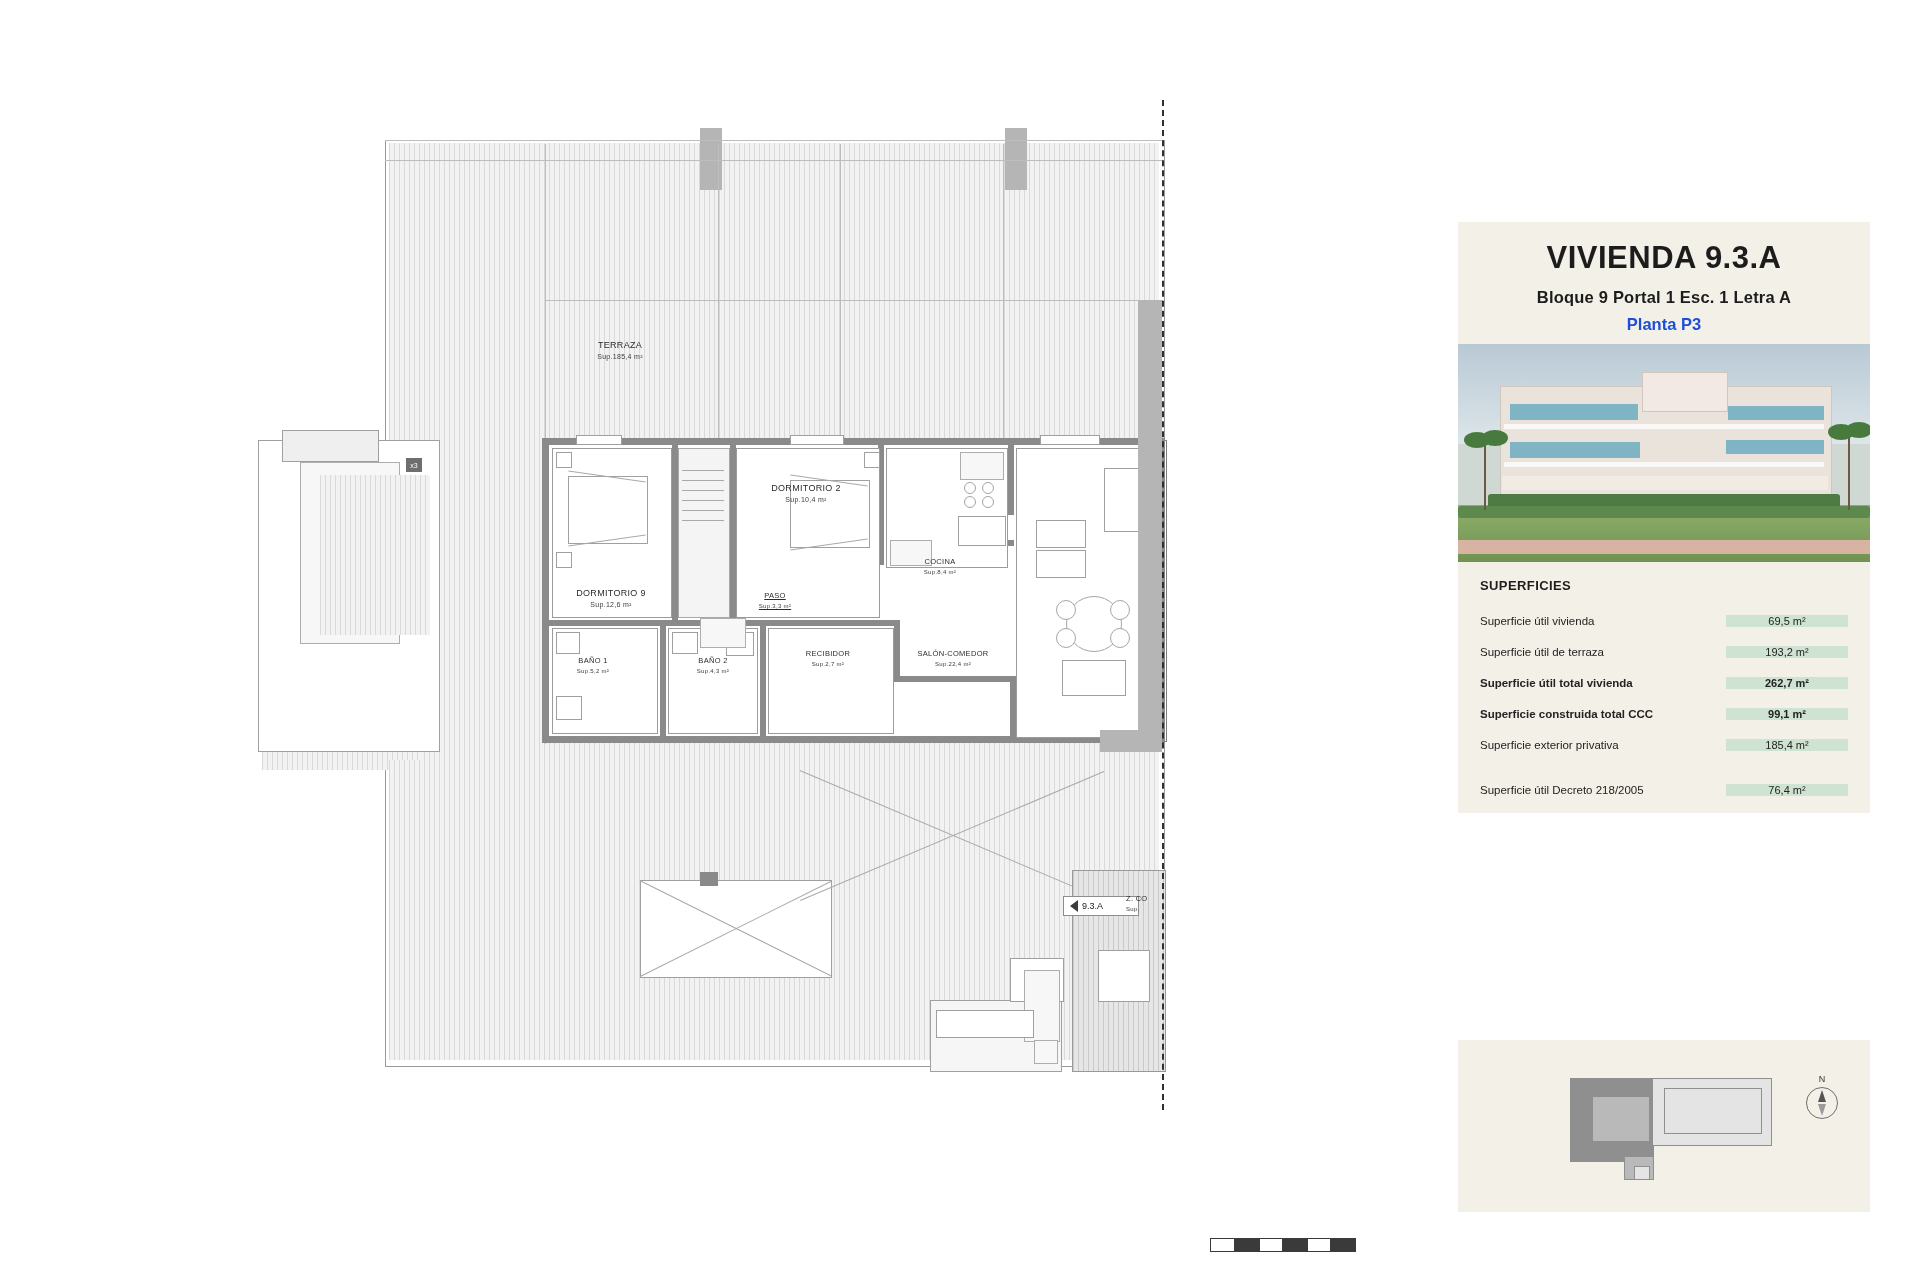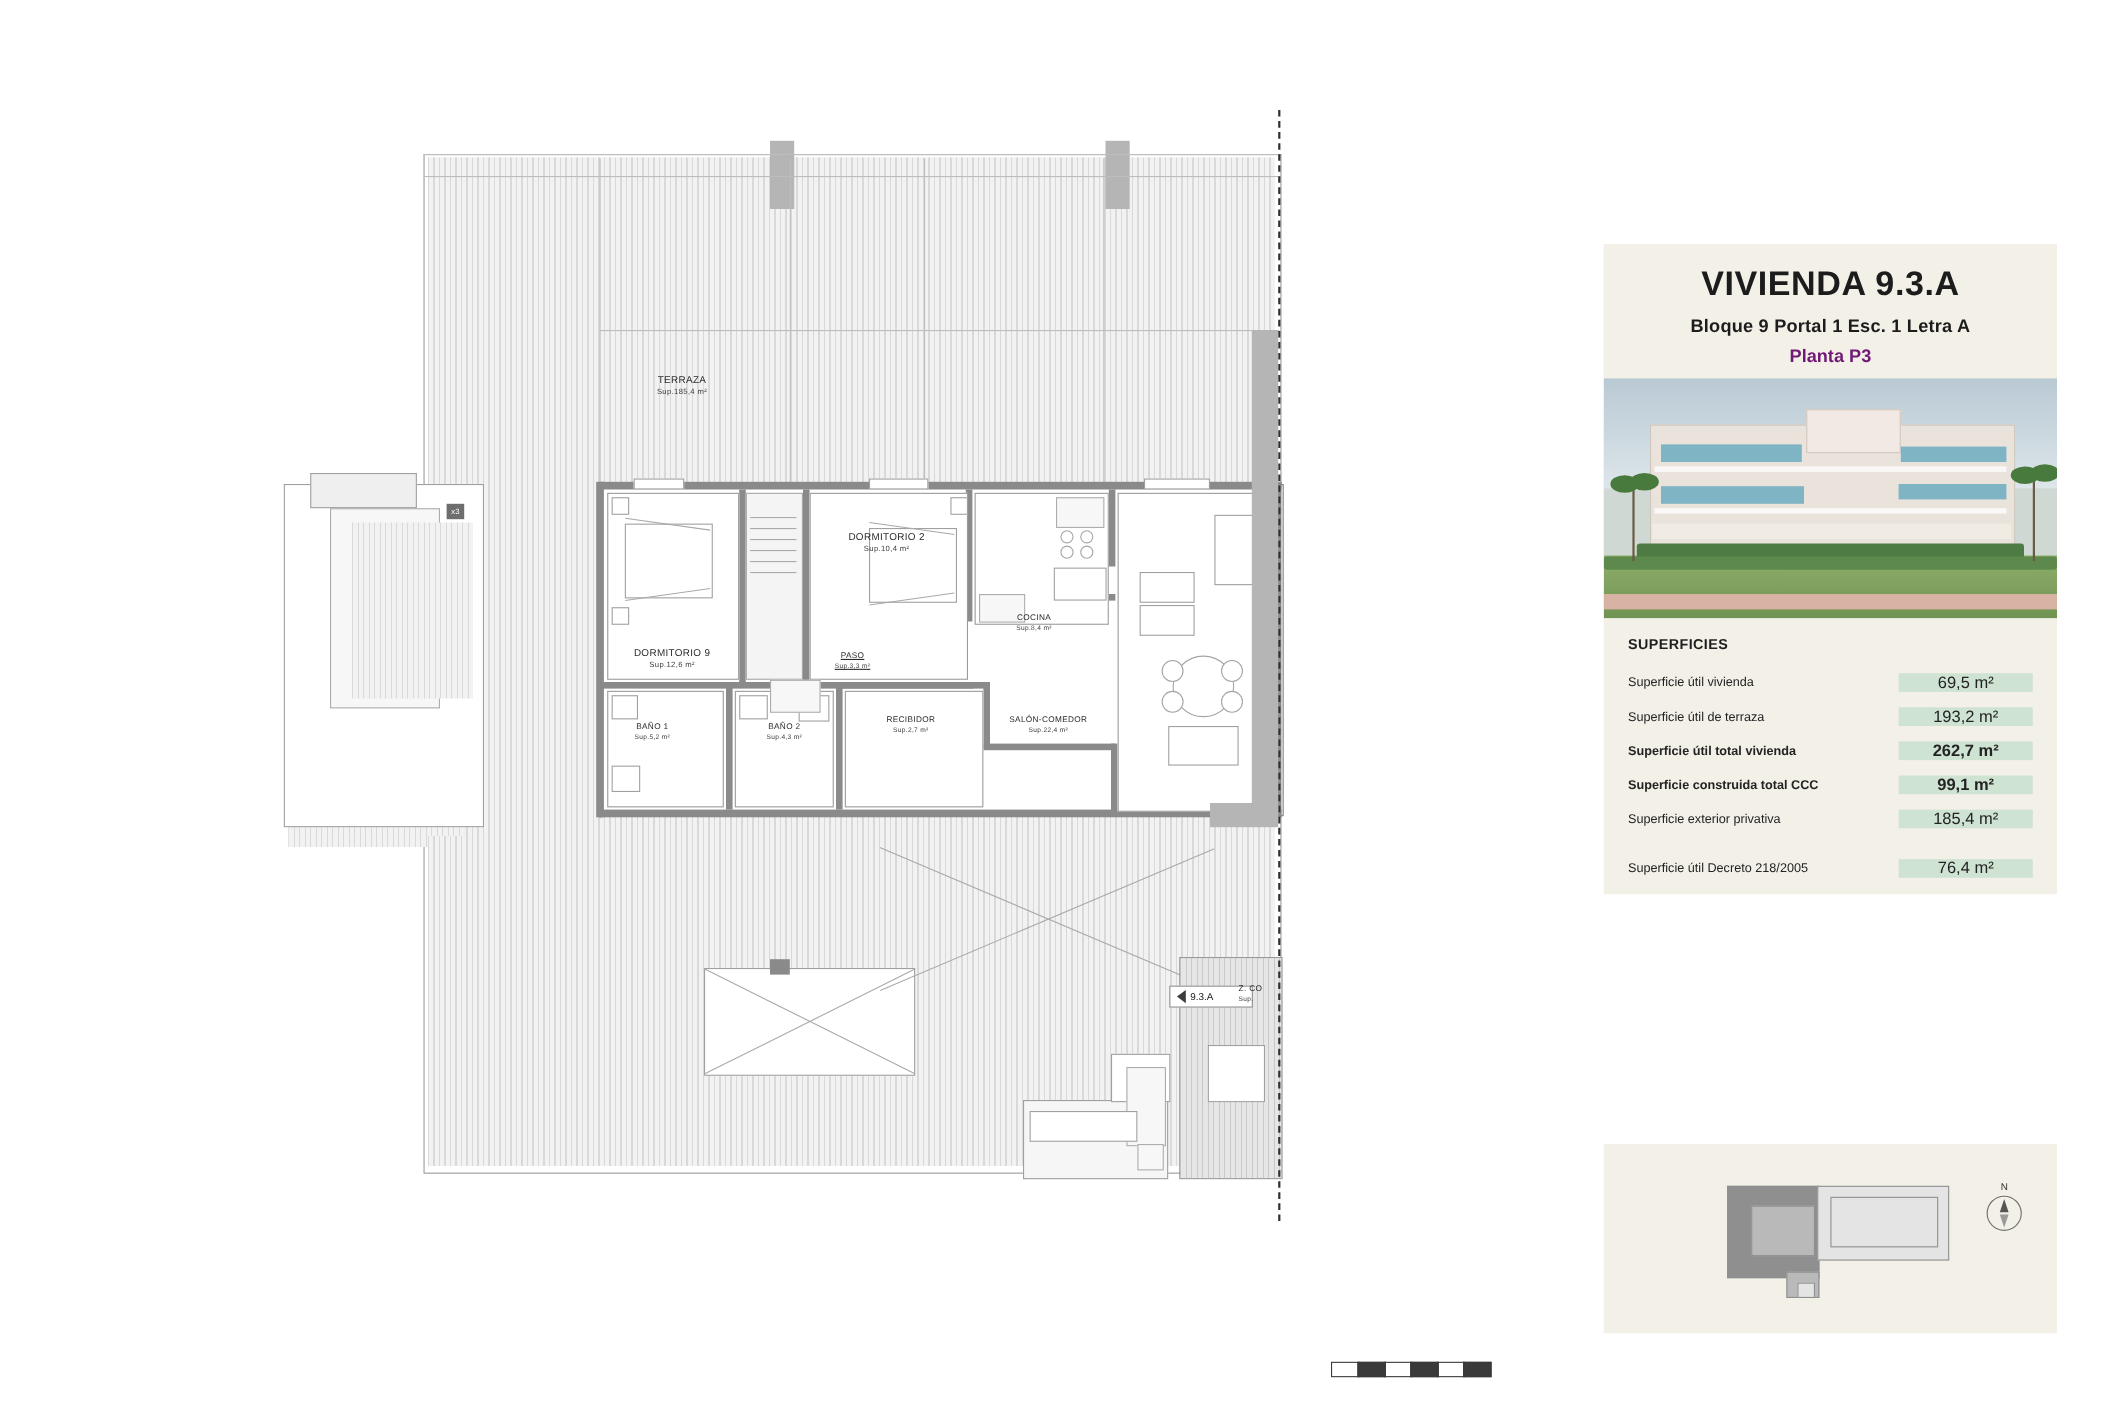--- a/index.html
+++ b/index.html
@@ -95,21 +95,21 @@
     padding:18px 10px 10px;text-align:center;background:#f3f0e8;
   }
   .panel-title{
     font-size:31px;font-weight:bold;color:#1c1c1c;letter-spacing:.5px;
     font-family:"Liberation Sans",sans-serif;
   }
   .panel-sub{
     margin-top:12px;font-size:16.5px;color:#1c1c1c;font-weight:bold;
     letter-spacing:.2px;
   }
-  .panel-sub2{margin-top:8px;font-size:16.5px;color:#701a75;font-weight:bold;}
+  .panel-sub2{margin-top:8px;font-size:16.5px;color:#1d4ed8;font-weight:bold;}
 
   .render{
     position:relative;width:412px;height:218px;overflow:hidden;background:#cfd8d2;
   }
   .sky{position:absolute;left:0;top:0;width:100%;height:46%;
     background:linear-gradient(#b9c9d4,#dde6ea);}
   .bld{position:absolute;background:#e9e3dc;border:1px solid #cfc7bd;}
   .glass{position:absolute;background:#7fb4c4;}
   .rail{position:absolute;background:rgba(255,255,255,.75);}
   .terr{position:absolute;background:#f0ece4;}
@@ -122,21 +122,21 @@
 
   .surf{padding:16px 22px 8px;}
   .surf h4{
     margin:0 0 12px;font-size:13px;font-weight:bold;color:#1e1e1e;letter-spacing:.4px;
   }
   .srow{
     display:flex;align-items:center;height:31px;font-size:11.5px;color:#232323;
   }
   .srow .k{flex:1;}
   .srow .v{
-    width:122px;text-align:center;font-size:15px;
+    width:122px;text-align:center;font-size:11px;
   }
   .srow.hl .v{background:#cfe3d2;}
   .srow.b .k,.srow.b .v{font-weight:bold;}
   .spacer{height:14px;}
 
   .keyplan{
     position:absolute;left:1458px;top:1040px;width:412px;height:172px;
     background:#f3f0e8;
   }
   .kp-sep{position:absolute;left:1458px;top:1032px;width:412px;height:8px;background:#ffffff;}

